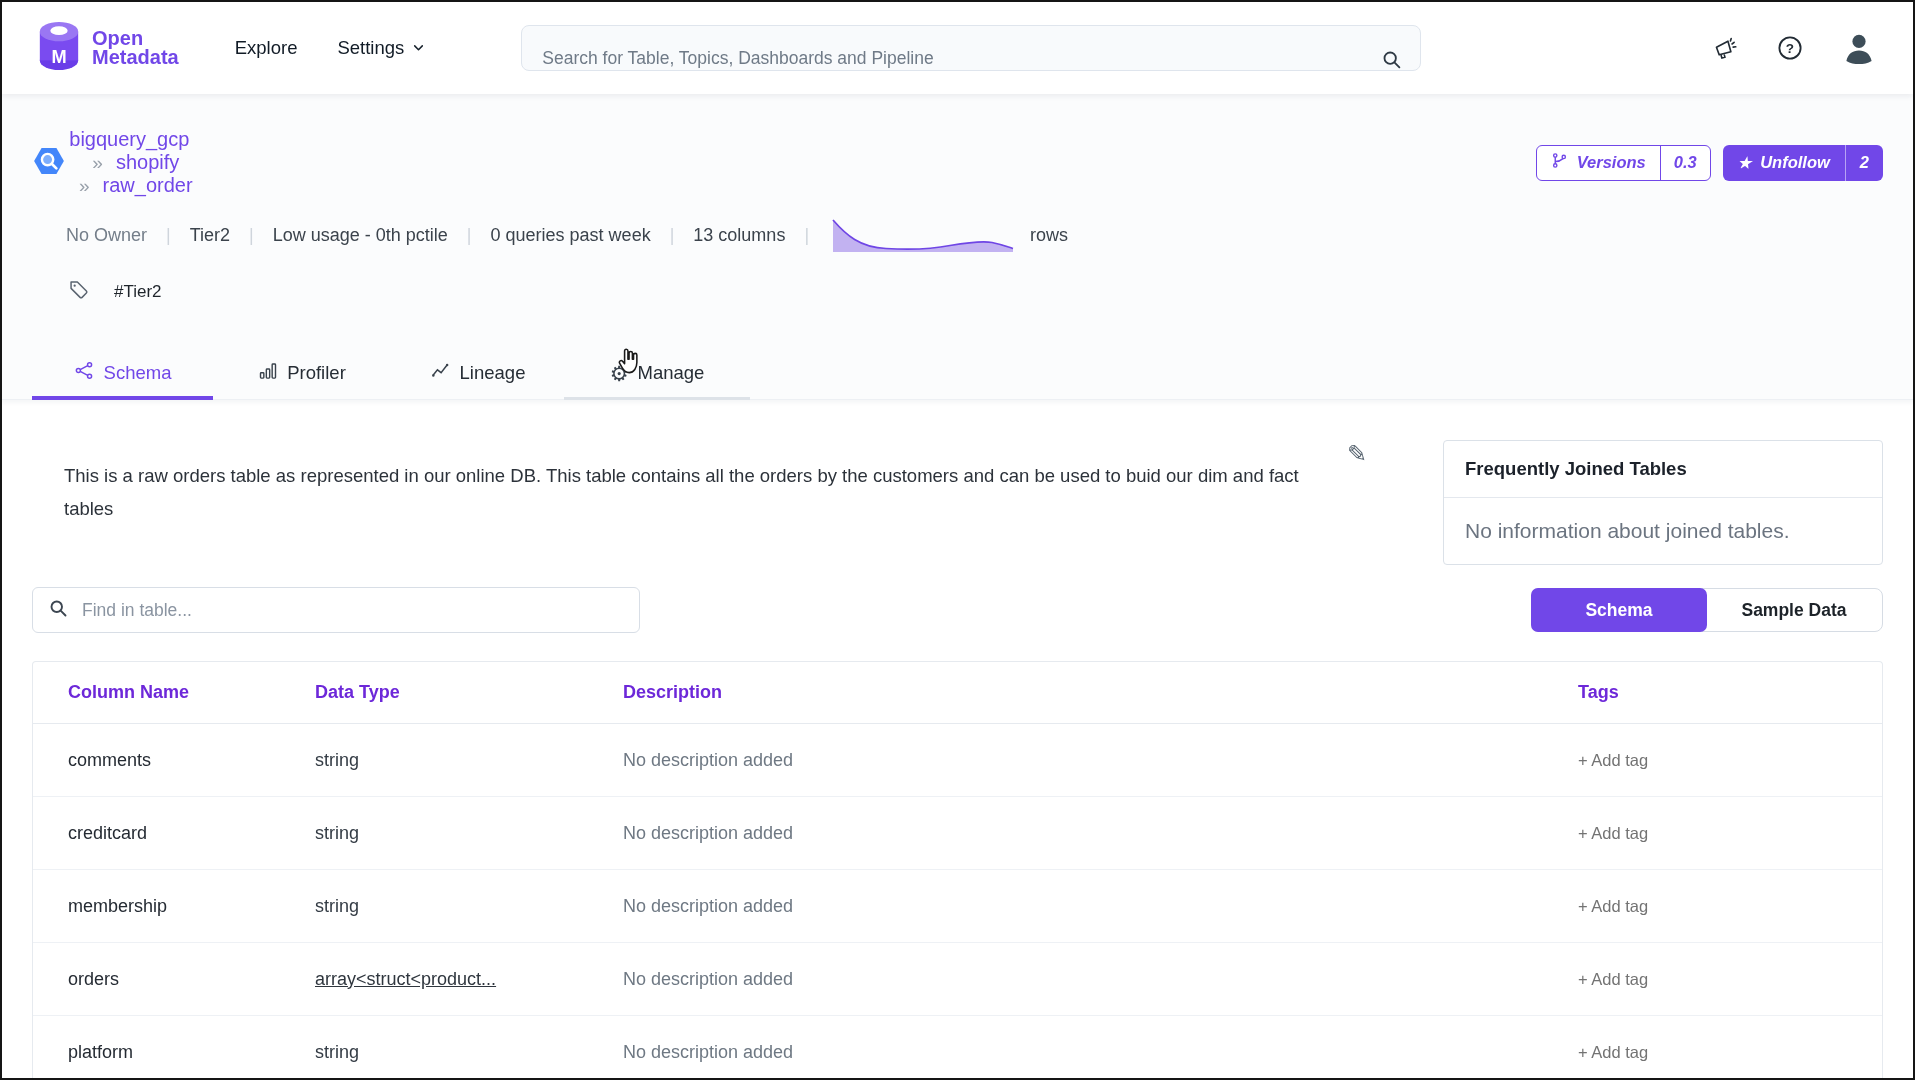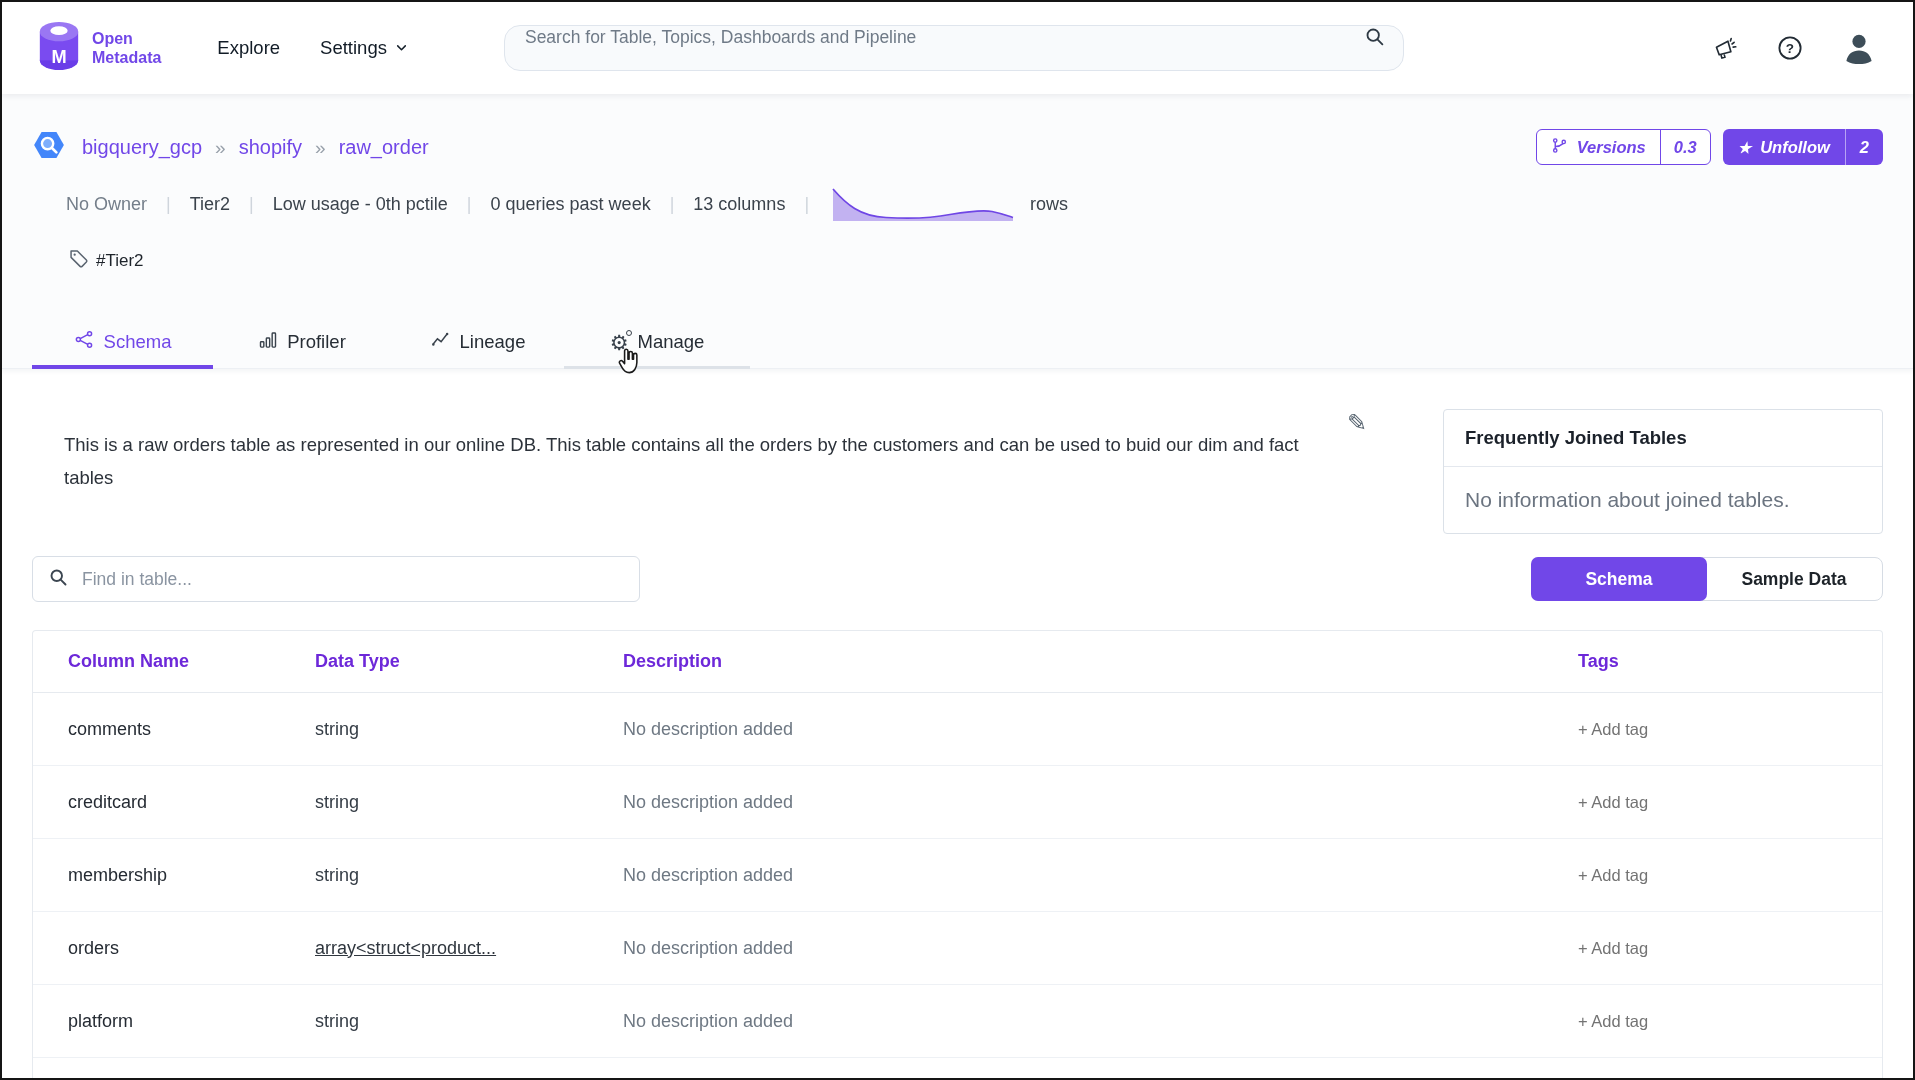--- a/index.html
+++ b/index.html
@@ -14,41 +14,41 @@
     background:#fbfcfd; position:relative; overflow:hidden;
   }
 
   
   .topbar {
     height:92px; background:#fff; display:flex; align-items:center;
     padding:0 36px 0 34px; box-shadow:0 2px 6px rgba(20,30,50,.08);
     position:relative; z-index:6;
   }
   .logo { display:flex; align-items:center; gap:10px; cursor:pointer; }
-  .logo-text { color:var(--accent,#7147e8); font-weight:700; font-size:16px; line-height:19px; }
+  .logo-text { color:var(--accent,#7147e8); font-weight:700; font-size:20px; line-height:19px; }
   .nav { display:flex; gap:40px; margin-left:56px; font-size:18.5px; color:#111b26; }
   .nav-item { display:flex; align-items:center; gap:8px; cursor:pointer; }
   .searchbox {
     margin-left:96px; width:900px; height:46px; background:#f8fafc;
-    border:1px solid #dfe5ed; border-radius:16px; display:flex; align-items:flex-start;
+    border:1px solid #dfe5ed; border-radius:8px; display:flex; align-items:flex-end;
     padding:0 18px;
   }
   .searchbox input {
     flex:1; border:none; outline:none; background:transparent;
     font-size:17.5px; color:#333; font-family:inherit;
   }
   .searchbox input::placeholder { color:#6f7a87; }
   .search-glyph { color:#2e3944; display:flex; }
   .top-icons { margin-left:auto; display:flex; align-items:center; gap:38px; }
   .top-icon { cursor:pointer; display:flex; }
 
   
   .entity-head { padding:34px 30px 0; }
   .crumb-row { display:flex; align-items:center; }
-  .crumbs { display:flex; align-items:center; margin-left:16px; font-size:20px; }
+  .crumbs { display:flex; align-items:center; font-size:20px;flex-direction:column; }
   .crumb { color:var(--accent,#7147e8); cursor:pointer; }
   .crumb:not(:first-child)::before { content:"\00BB"; color:#98a0aa; margin:0 13px; font-size:19px; cursor:default; }
   .head-buttons { margin-left:auto; display:flex; gap:12px;font-style:italic; }
   .btn-versions {
     display:flex; align-items:center; height:36px; border:1.5px solid var(--accent,#7147e8);
     border-radius:6px; background:#fff; color:var(--accent,#7147e8);
     font-size:16.5px; font-weight:700; cursor:pointer;
   }
   .btn-versions .seg1 { display:flex; align-items:center; gap:9px; padding:0 14px; height:100%; }
   .btn-versions .seg2 { border-left:1.5px solid var(--accent,#7147e8); padding:0 13px; height:100%; display:flex; align-items:center; }
@@ -59,21 +59,21 @@
   .btn-follow .seg1 { display:flex; align-items:center; gap:9px; padding:0 15px; height:100%; }
   .btn-follow .star { font-size:15px; line-height:1; }
   .btn-follow .seg2 { border-left:1px solid rgba(255,255,255,.5); padding:0 14px; height:100%; display:flex; align-items:center; }
 
   .stats-row { display:flex; align-items:center; margin-top:20px; padding-left:34px; font-size:18px; color:#3b434c; }
   .stat::after { content:"|"; color:#cfd5dc; margin:0 19px; }
   .stat.muted { color:#747e8a; }
   .sparkline { margin:0 4px; display:flex; }
   .rows-label { margin-left:12px; }
 
-  .tag-row { display:flex; align-items:center; gap:7px; margin-top:26px; padding-left:36px; font-size:17px; color:#1e242b; }
+  .tag-row { display:flex; align-items:center; gap:25px; margin-top:26px; padding-left:36px; font-size:17px; color:#1e242b; }
 
   .tabs-row {
     display:flex; margin:42px -30px 0; padding:0 30px;
     border-bottom:1px solid #edf0f4; box-shadow:0 3px 4px rgba(30,40,60,.045);
     position:relative;
   }
   .tab {
     position:relative; height:52px; display:flex; align-items:center; justify-content:center;
     gap:9px; font-size:18.5px; color:#262d35; cursor:pointer;
   }

